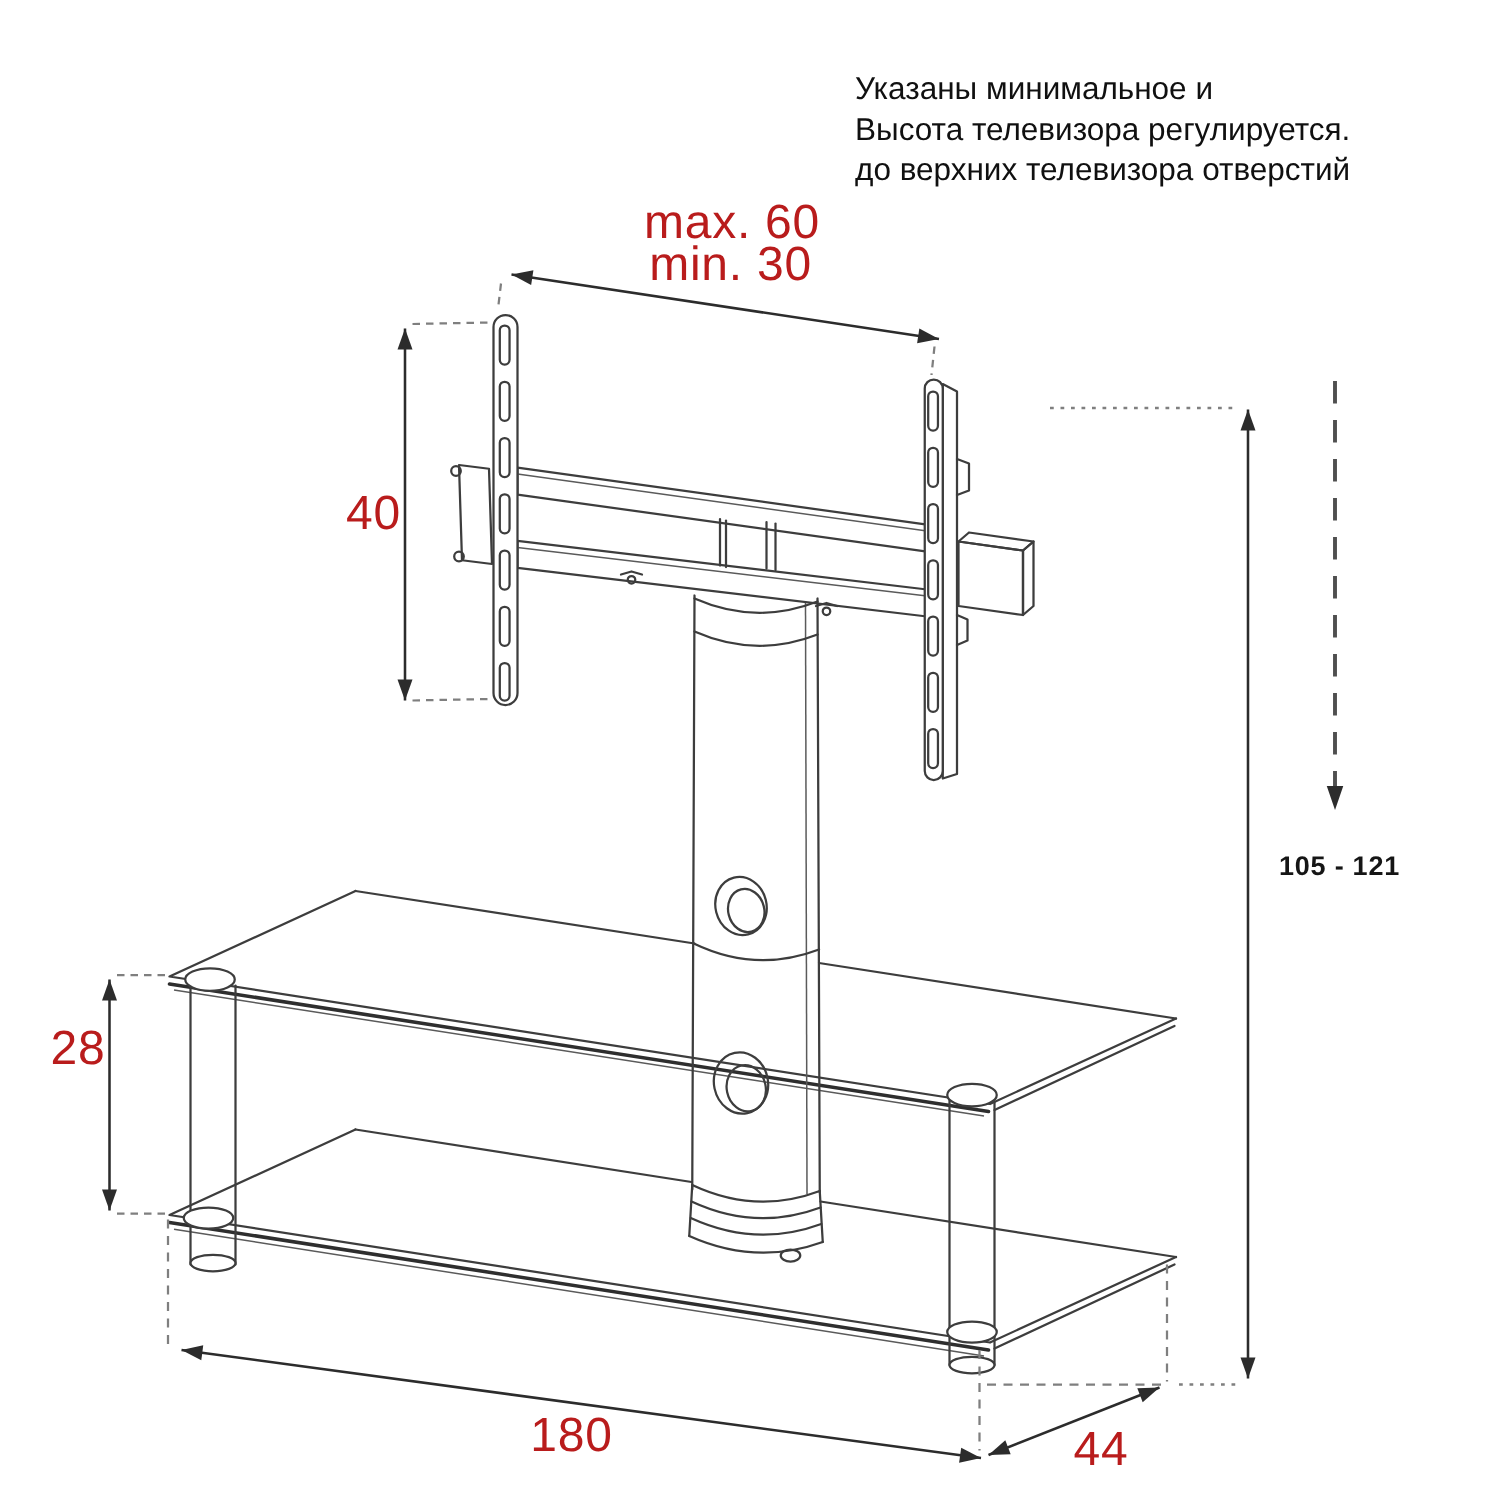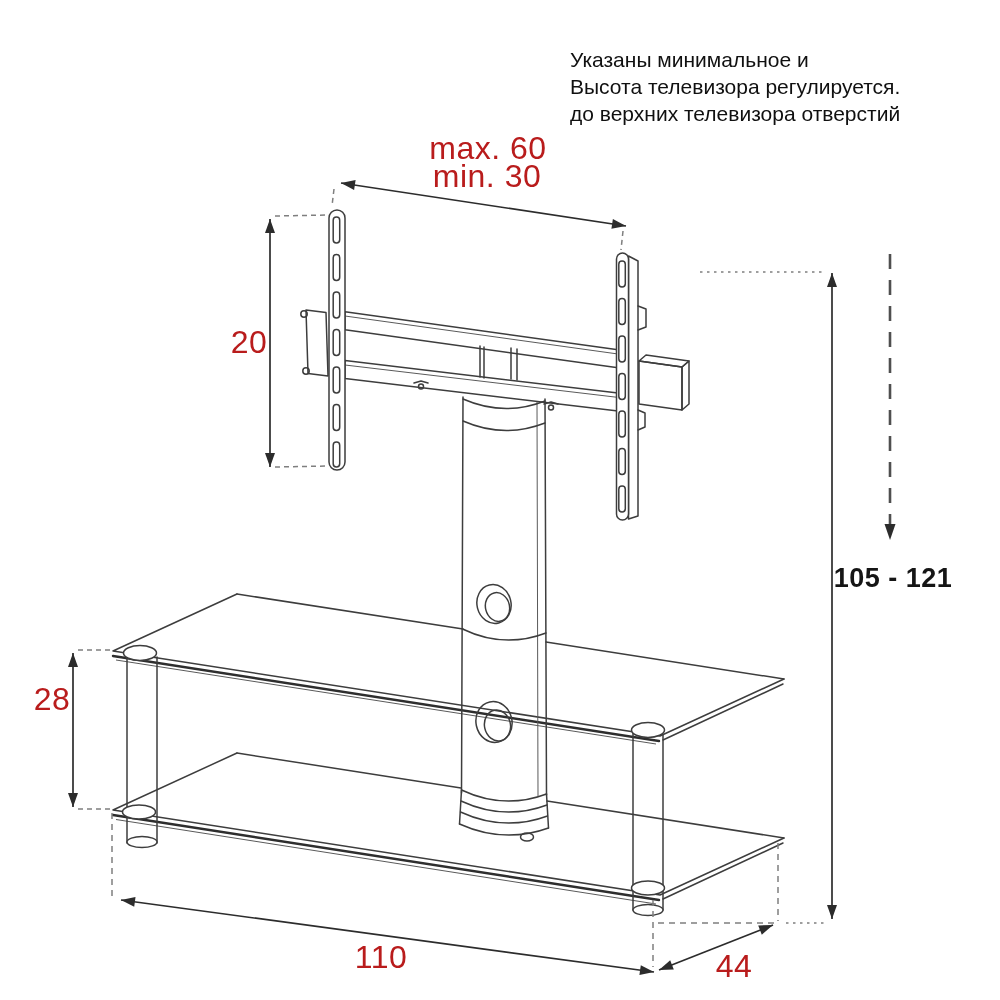--- a/index.html
+++ b/index.html
@@ -1,21 +1,21 @@
 <!DOCTYPE html>
 <html><head>
 <meta charset="utf-8">
 <style>
   html,body{margin:0;padding:0;background:#fff;}
   .canvas{position:relative;width:1000px;height:1000px;background:#ffffff;overflow:hidden;
           font-family:"Liberation Sans", sans-serif;}
   .canvas svg{position:absolute;left:0;top:0;}
   .dim{position:absolute;transform:translate(-50%,-50%);color:#b91c1c;font-size:32px;
        white-space:nowrap;letter-spacing:0.5px;}
-  .dim-range{color:#151515;font-weight:700;font-size:27px;letter-spacing:0.5px;}
+  .dim-range{color:#151515;font-weight:700;font-size:18px;letter-spacing:0.5px;}
   .note{position:absolute;left:570px;top:46px;width:380px;color:#101010;
         font-size:21px;line-height:27px;}
   .note div{white-space:pre;}
   
   .st{stroke:#3d3d3d;stroke-width:1.5;fill:none;stroke-linejoin:round;stroke-linecap:round;}
   .stw{stroke:#3d3d3d;fill:#ffffff;stroke-width:1.5;stroke-linejoin:round;}
   .thick{stroke:#2e2e2e;stroke-width:2.4;fill:none;stroke-linecap:round;}
   .thin{stroke:#5a5a5a;stroke-width:1;fill:none;}
   .dimln{stroke:#2c2c2c;stroke-width:1.7;fill:none;}
   .ah{fill:#2c2c2c;stroke:none;}
@@ -209,18 +209,18 @@
   </svg>
 
   <div class="note">
     <div>Указаны минимальное и</div>
     <div>Высота телевизора регулируется.</div>
     <div>до верхних телевизора отверстий</div>
   </div>
 
   <div class="dim" style="left:488px;top:148px;">max. 60</div>
   <div class="dim" style="left:487px;top:176px;">min. 30</div>
-  <div class="dim" style="left:249px;top:342px;">20</div>
+  <div class="dim" style="left:249px;top:342px;">40</div>
   <div class="dim dim-range" style="left:893px;top:578px;">105 - 121</div>
   <div class="dim" style="left:52px;top:699px;">28</div>
-  <div class="dim" style="left:381px;top:957px;">110</div>
+  <div class="dim" style="left:381px;top:957px;">180</div>
   <div class="dim" style="left:734px;top:966px;">44</div>
 </div>
 
 </body></html>

